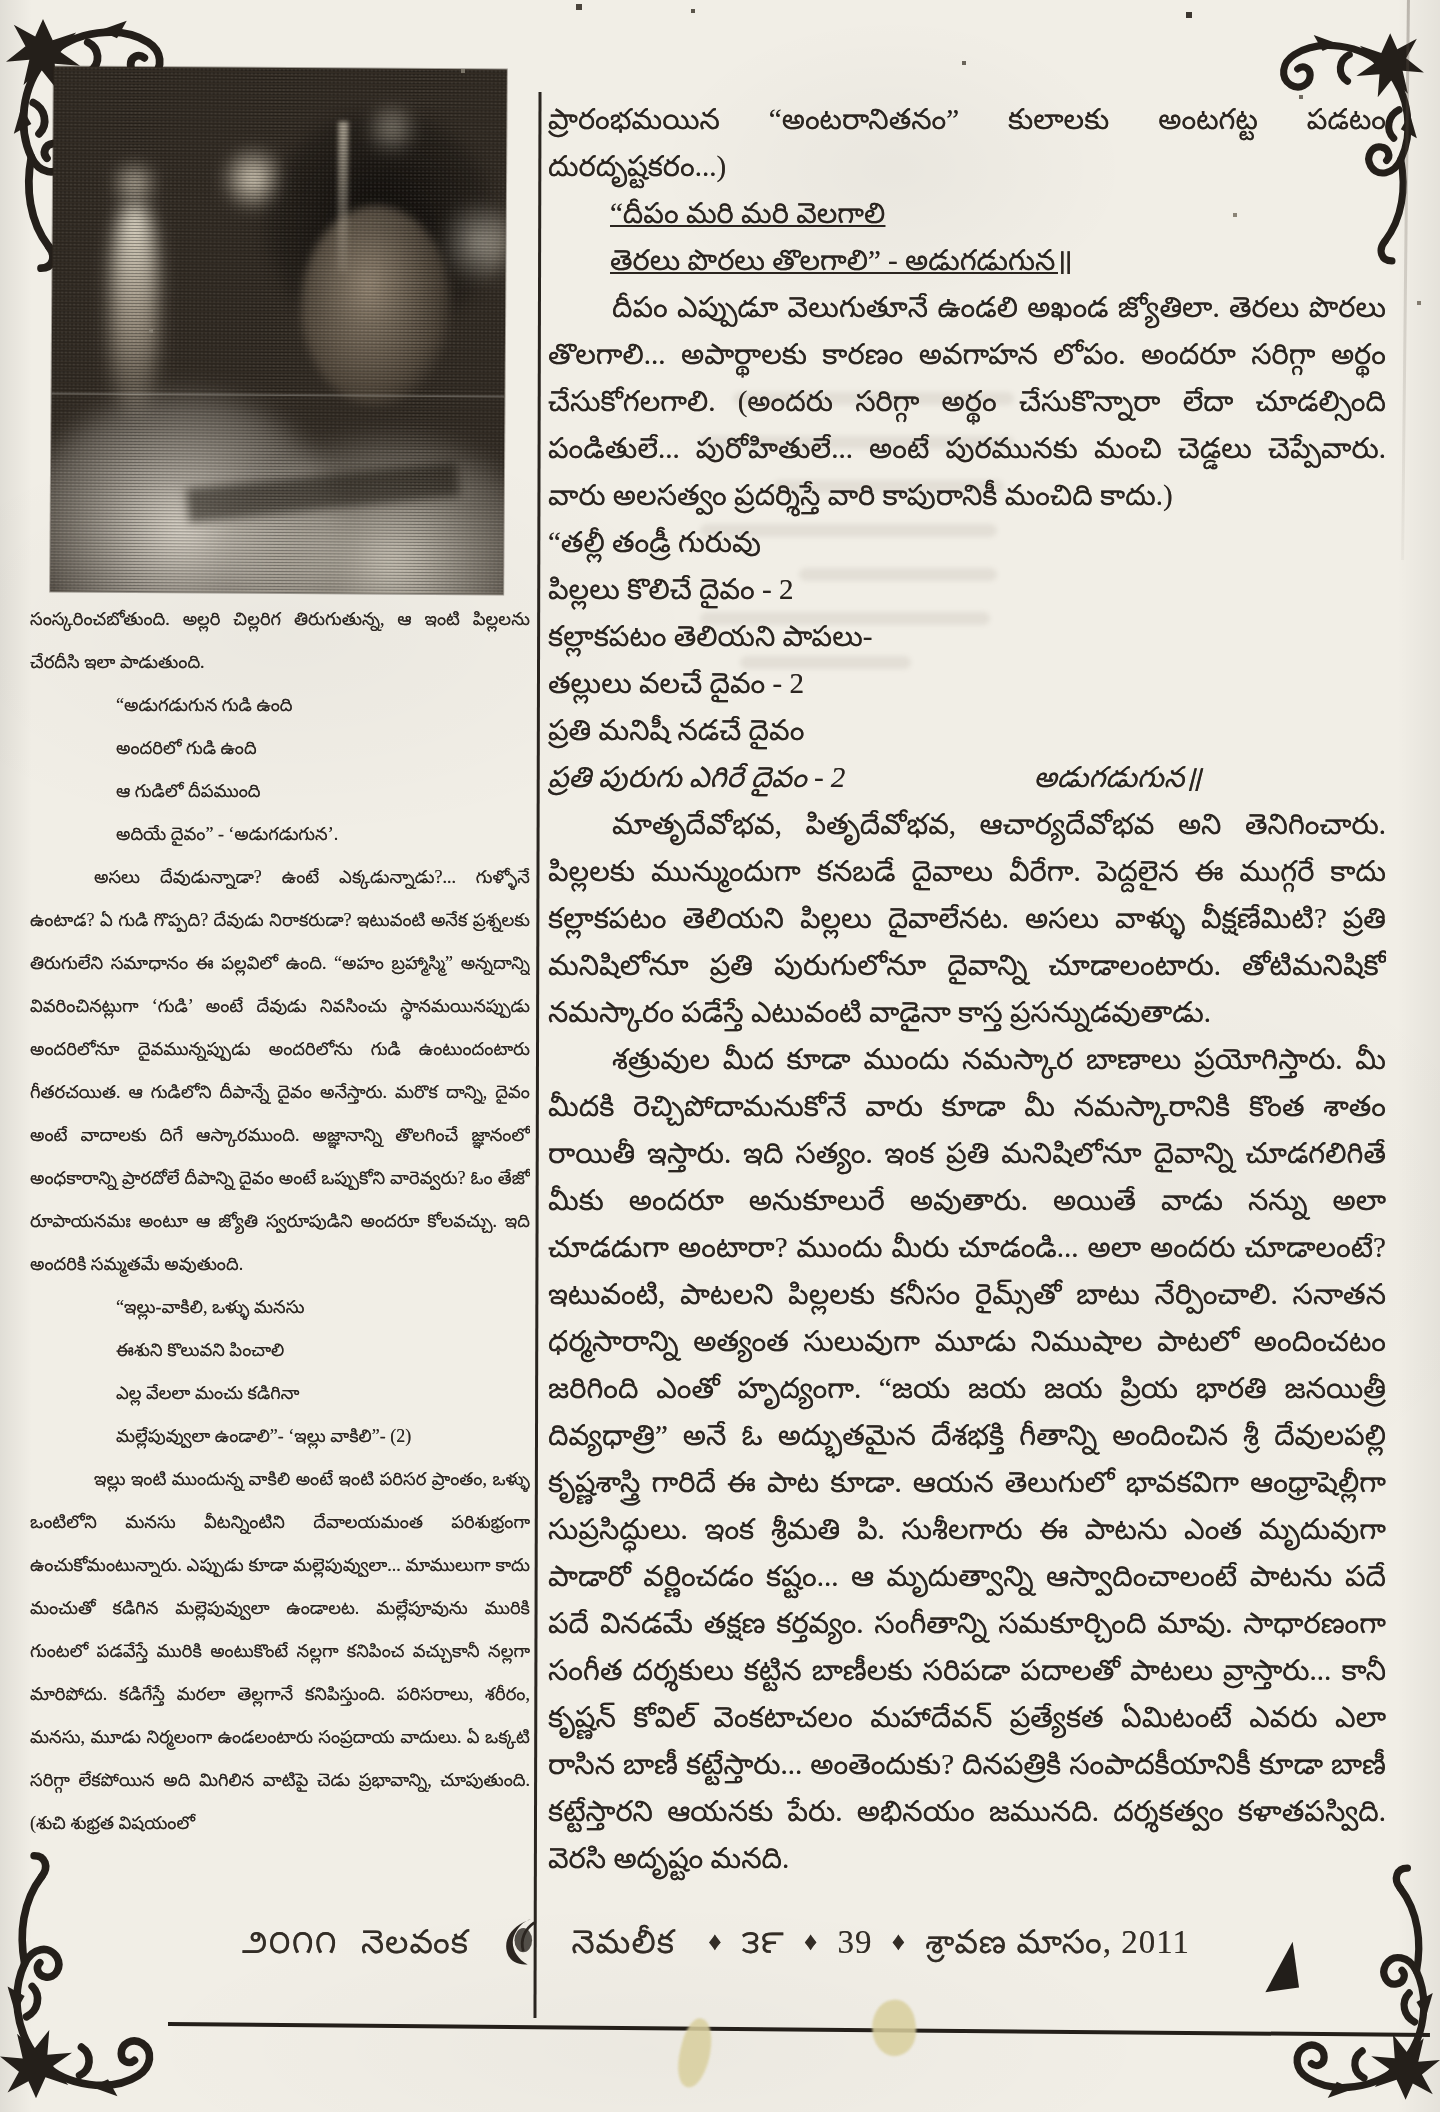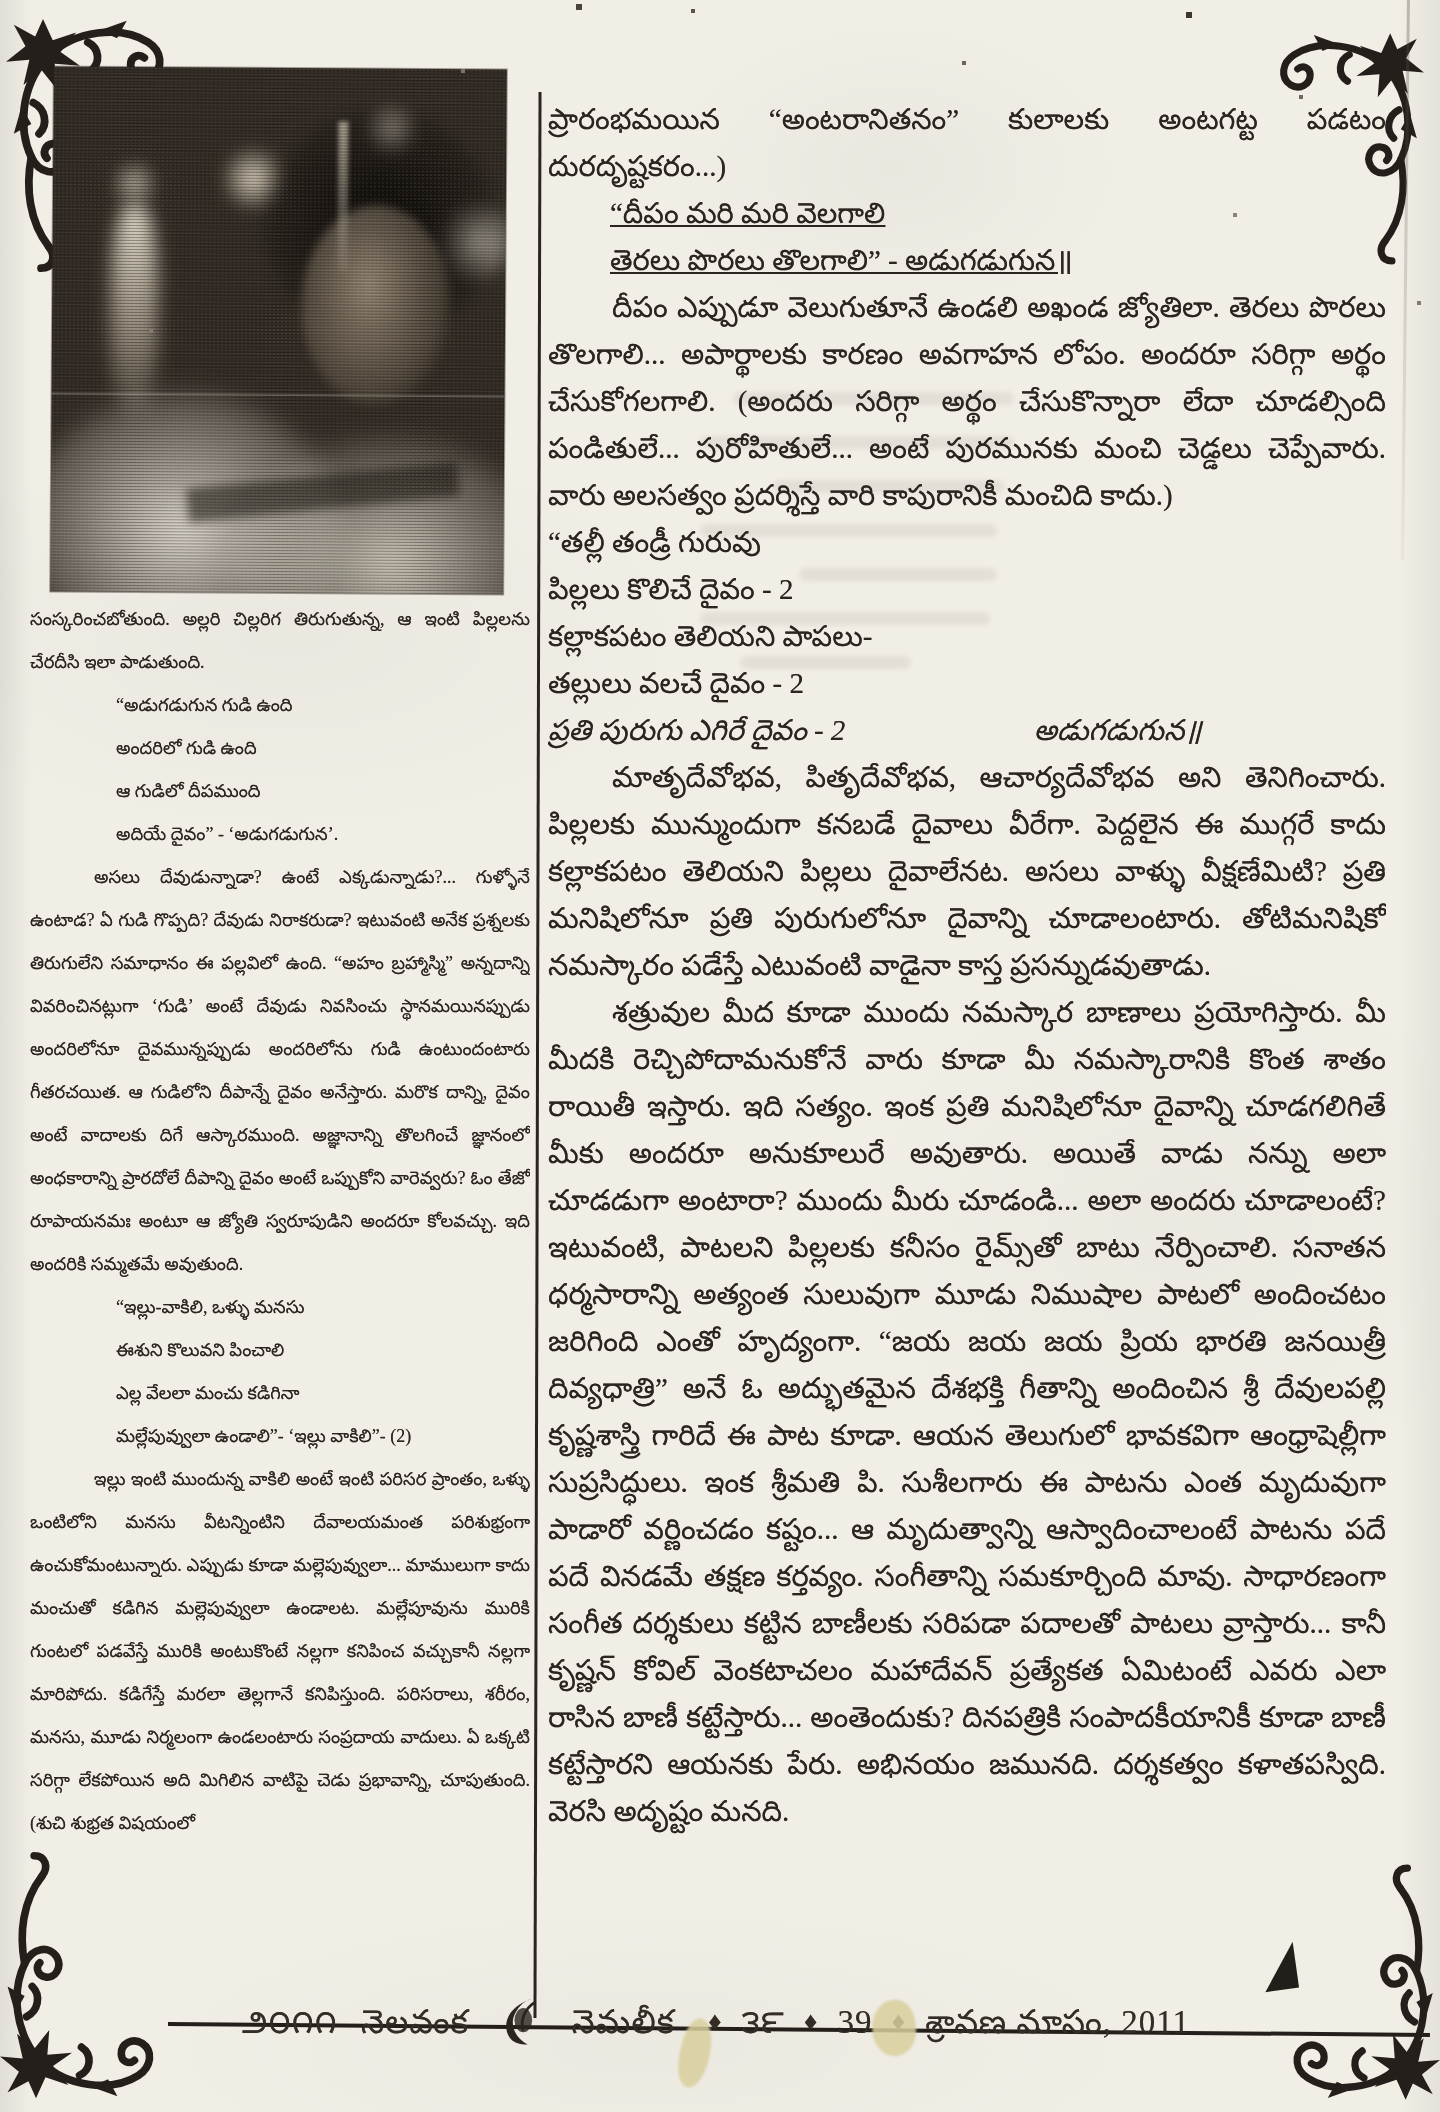--- a/index.html
+++ b/index.html
@@ -64,21 +64,21 @@
   .col-left .verse{padding-left:86px;}
   .col-right .verse.v-ind{padding-left:62px;text-decoration:underline;}
   .vrow{display:flex;justify-content:space-between;width:78%;font-style:italic;}
   
   .ghost{position:absolute;left:700px;top:392px;width:330px;filter:blur(2.5px);opacity:.5;}
   .ghost div{height:13px;border-radius:7px;background:rgba(112,100,88,.22);margin-bottom:31px;}
   .g1{width:85%;margin-left:10%;} .g2{width:95%;} .g3{width:70%;margin-left:22%;}
   .g4{width:90%;} .g5{width:60%;margin-left:30%;} .g6{width:88%;} .g7{width:52%;margin-left:12%;}
   
   .footer-rule{position:absolute;left:168px;top:2022px;width:1262px;height:4px;background:#241f1a;transform:rotate(.5deg);transform-origin:left center;}
-  .footer{position:absolute;left:242px;top:1996px;width:1100px;font-size:33px;letter-spacing:1px;
+  .footer{position:absolute;left:242px;top:1916px;width:1100px;font-size:33px;letter-spacing:1px;
     color:#332d26;text-shadow:0 0 .5px rgba(43,37,32,.6);white-space:nowrap;}
   .footer .sp{margin:0 14px;}
   .footer .bullet{font-size:26px;position:relative;top:-3px;margin:0 10px;}
   .crescent{display:inline-block;width:44px;height:50px;vertical-align:-14px;margin:0 6px;}
   .endmark{position:absolute;left:1262px;top:1944px;width:0;height:0;
     border-left:34px solid transparent;border-bottom:46px solid #221e1a;transform:rotate(-8deg);}
   
   .stain{position:absolute;background:#d9cf9d;opacity:.85;filter:blur(1px);}
   .stain-a{left:680px;top:2018px;width:30px;height:70px;border-radius:45% 60% 50% 55%;transform:rotate(14deg);}
   .stain-b{left:872px;top:2000px;width:44px;height:56px;border-radius:60% 45% 55% 50%;transform:rotate(-10deg);}
@@ -202,20 +202,21 @@
   <div class="verse v-ind">
     <div>“దీపం మరి మరి వెలగాలి</div>
     <div>తెరలు పొరలు తొలగాలి” - అడుగడుగున॥</div>
   </div>
   <p class="para">దీపం ఎప్పుడూ వెలుగుతూనే ఉండలి అఖండ జ్యోతిలా. తెరలు పొరలు తొలగాలి... అపార్థాలకు కారణం అవగాహన లోపం. అందరూ సరిగ్గా అర్థం చేసుకోగలగాలి. (అందరు సరిగ్గా అర్థం చేసుకొన్నారా లేదా చూడల్సింది పండితులే... పురోహితులే... అంటే పురమునకు మంచి చెడ్డలు చెప్పేవారు. వారు అలసత్వం ప్రదర్శిస్తే వారి  కాపురానికీ మంచిది కాదు.)</p>
   <div class="verse">
     <div>“తల్లీ తండ్రీ గురువు</div>
     <div>పిల్లలు కొలిచే దైవం - 2</div>
     <div>కల్లాకపటం తెలియని పాపలు-</div>
     <div>తల్లులు వలచే దైవం - 2</div>
+    <div>ప్రతి మనిషీ నడచే దైవం</div>
     <div class="vrow">
       <span>ప్రతి పురుగు ఎగిరే దైవం - 2</span>
       <span>అడుగడుగున॥</span>
     </div>
   </div>
   <p class="para">మాతృదేవోభవ, పితృదేవోభవ, ఆచార్యదేవోభవ అని తెనిగించారు. పిల్లలకు మున్ముందుగా కనబడే దైవాలు వీరేగా. పెద్దలైన ఈ ముగ్గరే కాదు కల్లాకపటం తెలియని పిల్లలు దైవాలేనట. అసలు వాళ్ళు వీక్షణేమిటి? ప్రతి మనిషిలోనూ ప్రతి పురుగులోనూ దైవాన్ని చూడాలంటారు. తోటిమనిషికో నమస్కారం పడేస్తే ఎటువంటి వాడైనా కాస్త ప్రసన్నుడవుతాడు.</p>
   <p class="para">శత్రువుల మీద కూడా ముందు నమస్కార బాణాలు ప్రయోగిస్తారు. మీ మీదకి రెచ్చిపోదామనుకోనే వారు కూడా మీ నమస్కారానికి కొంత శాతం రాయితీ ఇస్తారు. ఇది సత్యం. ఇంక ప్రతి మనిషిలోనూ దైవాన్ని చూడగలిగితే మీకు అందరూ అనుకూలురే అవుతారు. అయితే వాడు నన్ను అలా చూడడుగా అంటారా? ముందు మీరు చూడండి... అలా అందరు చూడాలంటే? ఇటువంటి, పాటలని పిల్లలకు కనీసం రైమ్స్‌తో బాటు నేర్పించాలి. సనాతన ధర్మసారాన్ని అత్యంత సులువుగా మూడు నిముషాల పాటలో అందించటం జరిగింది ఎంతో హృద్యంగా. “జయ జయ జయ ప్రియ భారతి జనయిత్రీ దివ్యధాత్రి” అనే ఓ అద్భుతమైన దేశభక్తి గీతాన్ని అందించిన శ్రీ దేవులపల్లి కృష్ణశాస్త్రి గారిదే ఈ పాట కూడా. ఆయన తెలుగులో భావకవిగా ఆంధ్రాషెల్లీగా సుప్రసిద్ధులు. ఇంక శ్రీమతి పి. సుశీలగారు ఈ పాటను ఎంత మృదువుగా పాడారో వర్ణించడం కష్టం... ఆ మృదుత్వాన్ని ఆస్వాదించాలంటే పాటను పదే పదే వినడమే తక్షణ కర్తవ్యం. సంగీతాన్ని సమకూర్చింది మావు. సాధారణంగా సంగీత దర్శకులు కట్టిన బాణీలకు సరిపడా పదాలతో పాటలు వ్రాస్తారు... కానీ కృష్ణన్ కోవిల్ వెంకటాచలం మహాదేవన్ ప్రత్యేకత ఏమిటంటే ఎవరు ఎలా రాసిన బాణీ కట్టేస్తారు... అంతెందుకు? దినపత్రికి సంపాదకీయానికీ కూడా బాణీ కట్టేస్తారని ఆయనకు పేరు. అభినయం జమునది. దర్శకత్వం కళాతపస్విది. వెరసి అదృష్టం మనది.</p>
 </div>
 
 <div class="endmark"></div>

